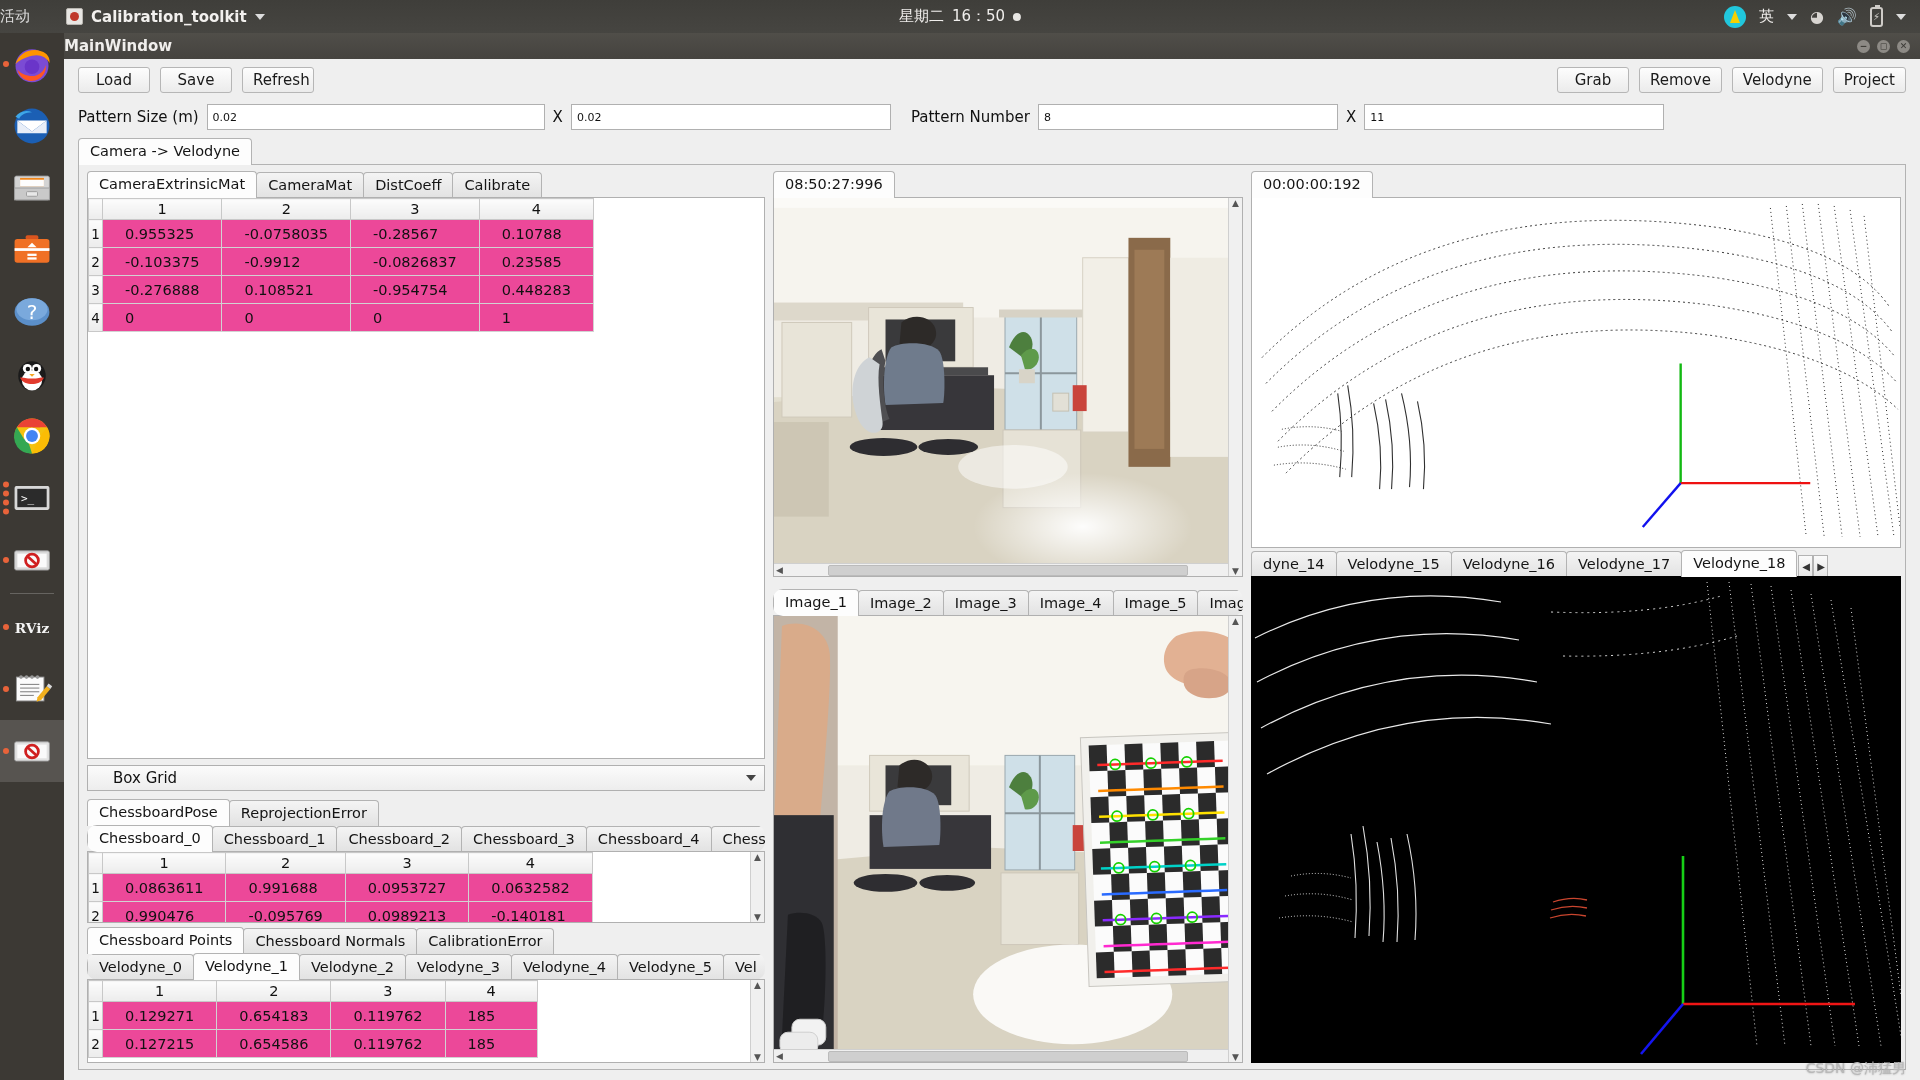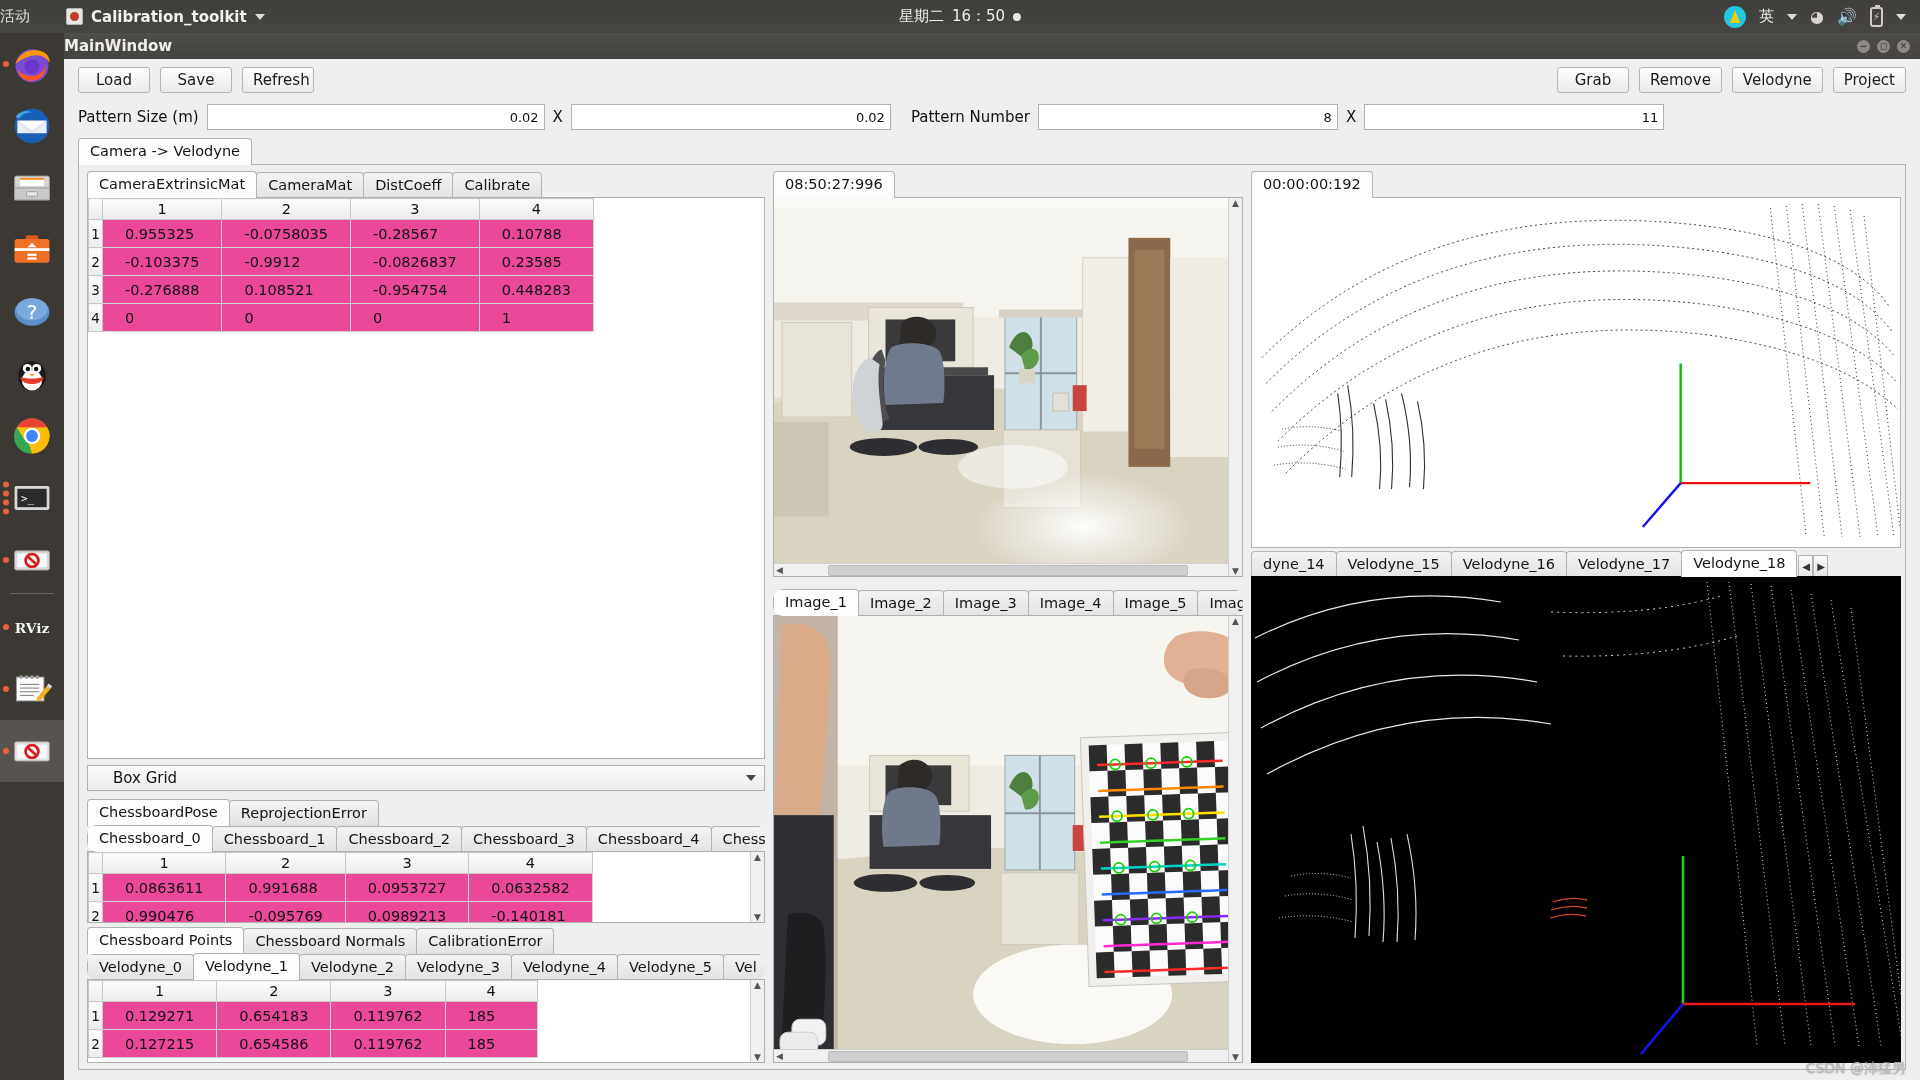--- a/index.html
+++ b/index.html
@@ -102,23 +102,22 @@
   #toolbar-right { position: absolute; right: 14px; top: 8px; display: flex; gap: 10px; }
   #toolbar-right .btn { min-width: 72px; }
 
   #param-row {
     position: absolute; left: 14px; top: 45px; width: 1828px; height: 26px;
     display: flex; align-items: center; gap: 8px;
   }
   .param-label { font-size: 15px; color: #111; white-space: nowrap; }
   .param-input {
     height: 26px; border: 1px solid #b0b0b0; background: #fff;
-    font-size: 13px; color: #111; padding: 0 5px;
+    font-size: 11px; color: #111; padding: 0 5px;
     font-family: "DejaVu Sans", "Liberation Sans", sans-serif;
-    text-align: right;
   }
   #pattern-size-x { width: 338px; }
   #pattern-size-y { width: 320px; }
   #pattern-num-x { width: 300px; }
   #pattern-num-y { width: 300px; }
 
   
   .tabstrip { display: flex; align-items: flex-end; position: relative; border-radius: 10px; }
   .tab {
     background: linear-gradient(to bottom, #f4f4f4, #e2e2e2);

